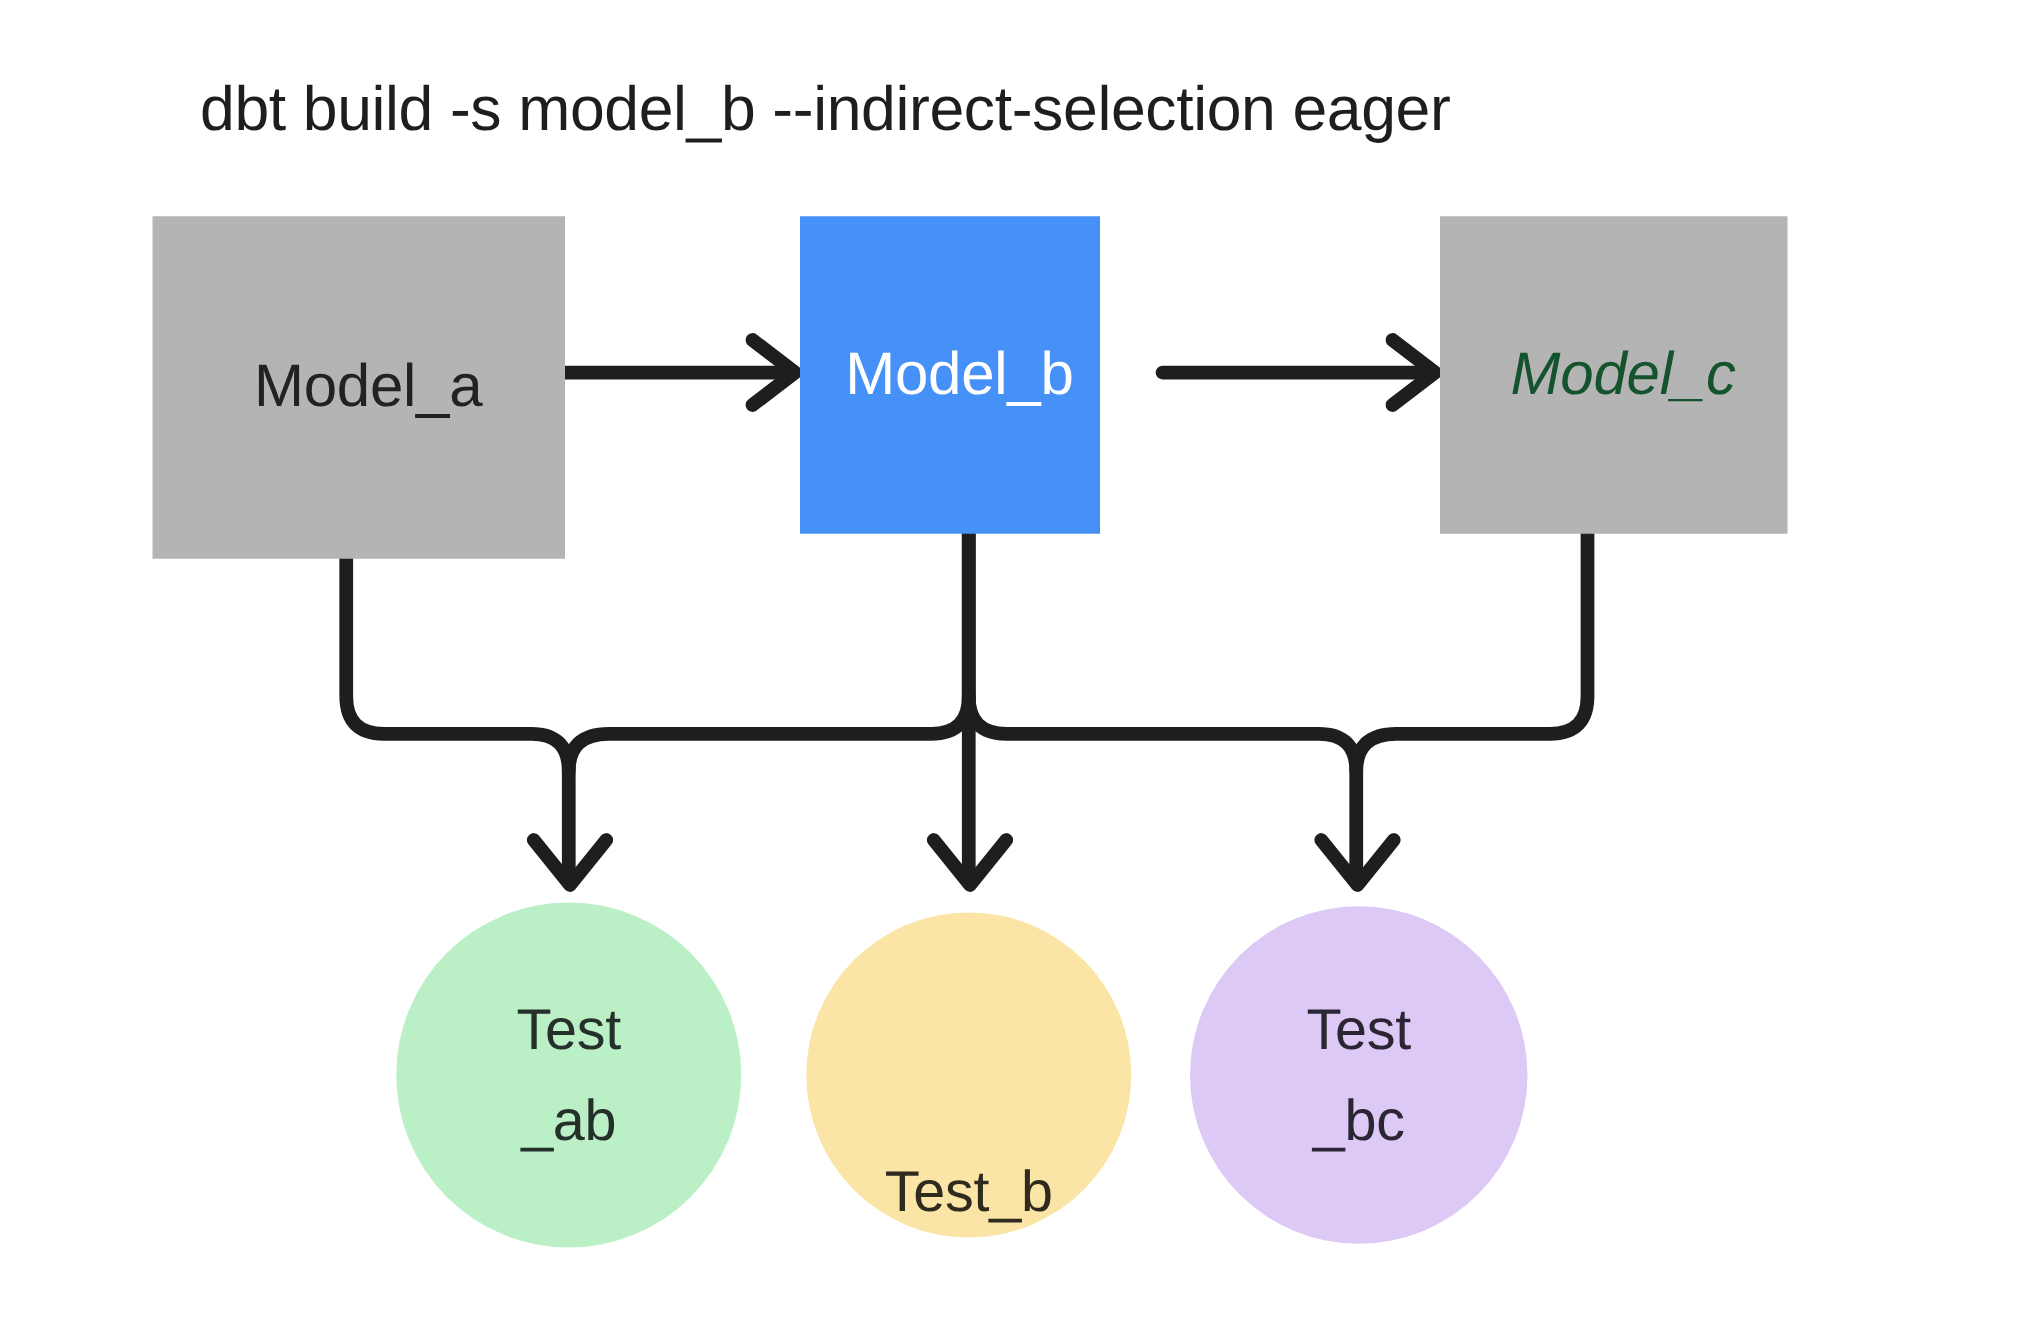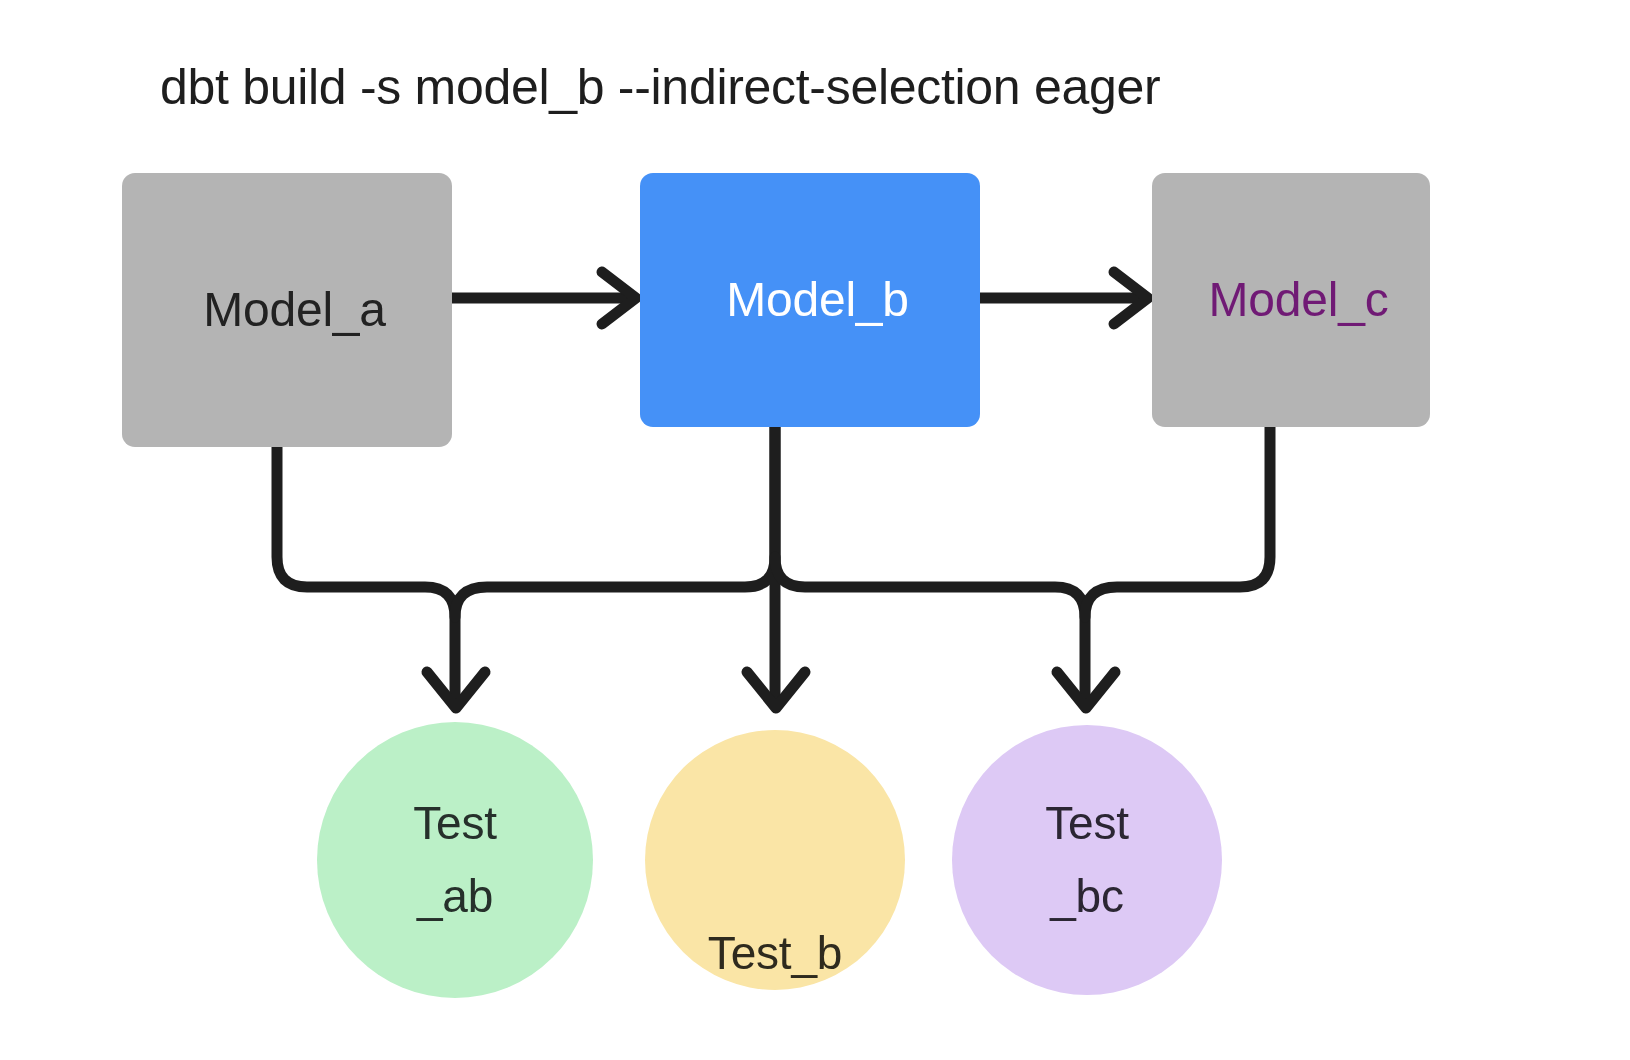--- a/index.html
+++ b/index.html
@@ -34,21 +34,21 @@
   }
   .svg-layer {
     position: absolute;
     left: 0;
     top: 0;
     width: 1630px;
     height: 1060px;
   }
   .node-box {
     position: absolute;
-    border-radius: 13px;
+    border-radius: 0;
     display: flex;
     align-items: center;
     justify-content: center;
     box-sizing: border-box;
     padding-left: 15px;
   }
   .node-box-label {
     font-size: 48px;
     font-weight: 400;
     line-height: 1.15;
@@ -116,26 +116,26 @@
         <path d="M 1270 395 L 1270 525 Q 1270 555 1240 555 L 1117 555 Q 1085 555 1085 585"></path>
       </g>
 
     </g>
   </svg>
 
   <div class="node-box" style="left:122px; top:141px; width:330px; height:274px; background:#b4b4b4;">
     <span class="node-box-label" style="color:#222222;">Model_a</span>
   </div>
 
-  <div class="node-box" style="left:640px; top:141px; width:340px; height:254px; background:#4591f7;">
+  <div class="node-box" style="left:640px; top:141px; width:240px; height:254px; background:#4591f7;">
     <span class="node-box-label" style="color:#ffffff;">Model_b</span>
   </div>
 
   <div class="node-box" style="left:1152px; top:141px; width:278px; height:254px; background:#b4b4b4;">
-    <span class="node-box-label" style="color:#701a75;">Model_c</span>
+    <span class="node-box-label" style="color:#14532d;font-style:italic;">Model_c</span>
   </div>
 
   <div class="node-circle" style="left:317px; top:690px; width:276px; height:276px; background:#bbf0c7;">
     <span class="node-circle-label" style="color:#26302b;">Test
 _ab</span>
   </div>
 
   <div class="node-circle" style="left:645px; top:698px; width:260px; height:260px; background:#fae5a6;align-items:flex-end;">
     <span class="node-circle-label" style="color:#2e2a1e;">Test_b</span>
   </div>

